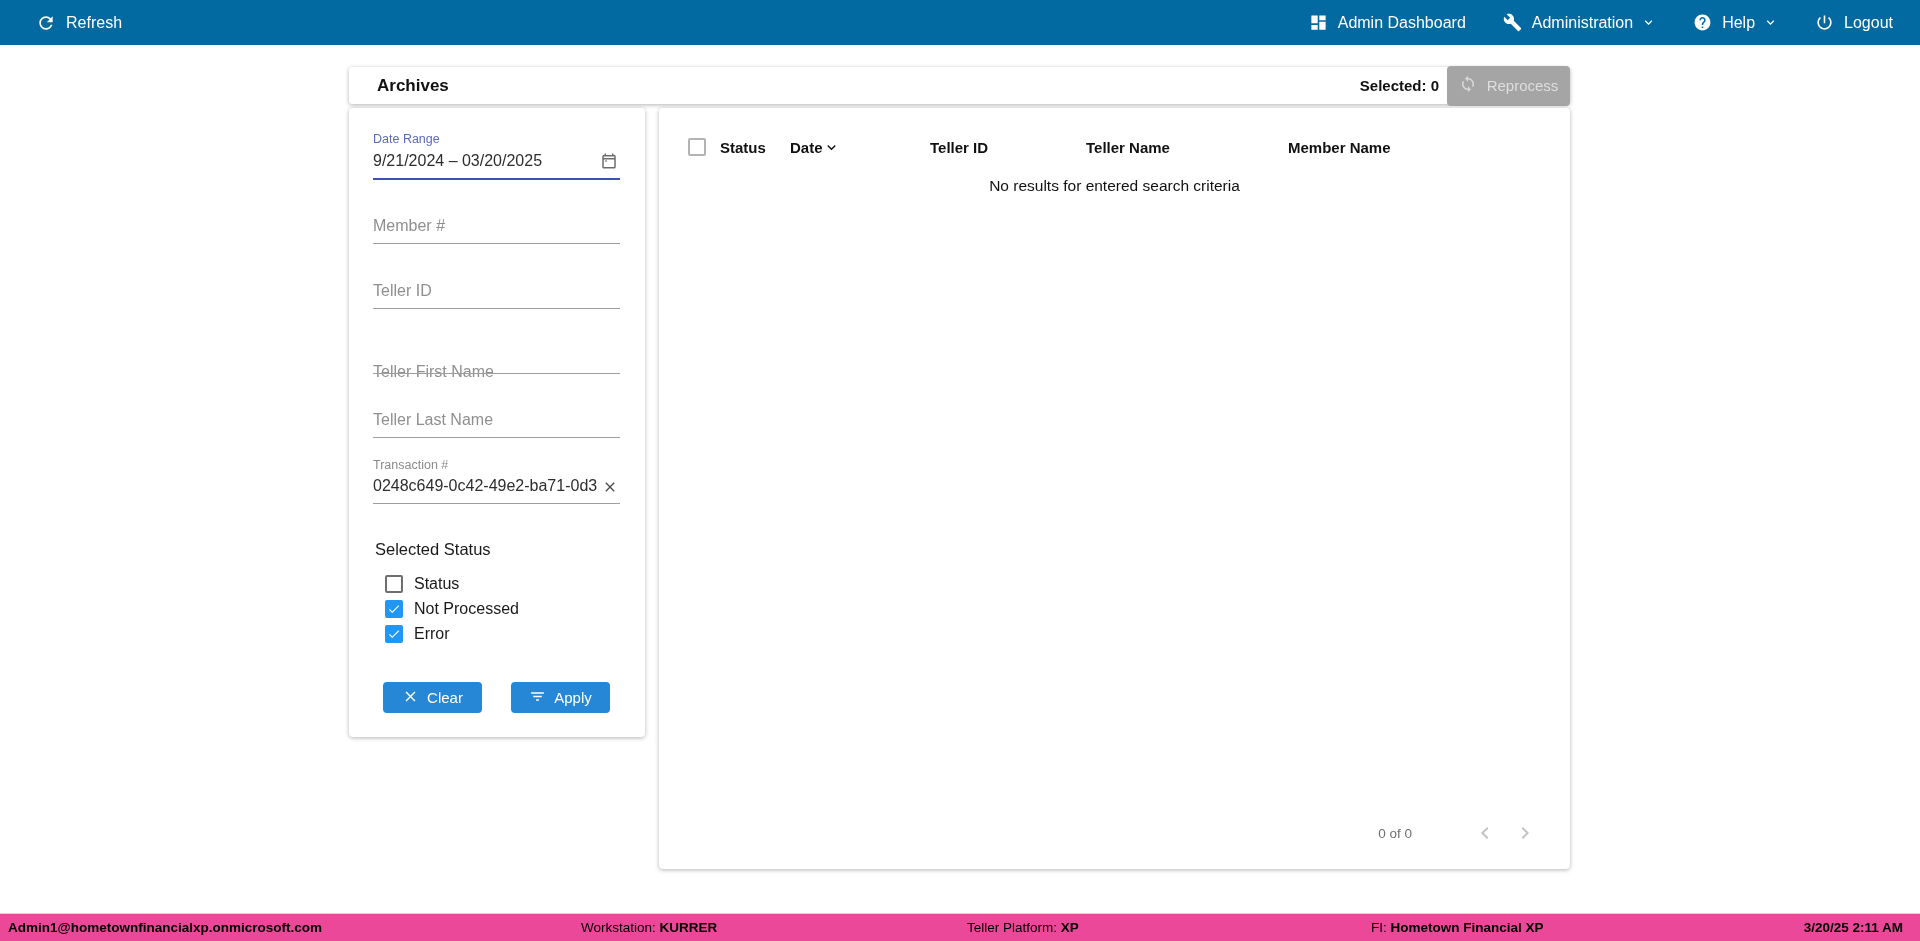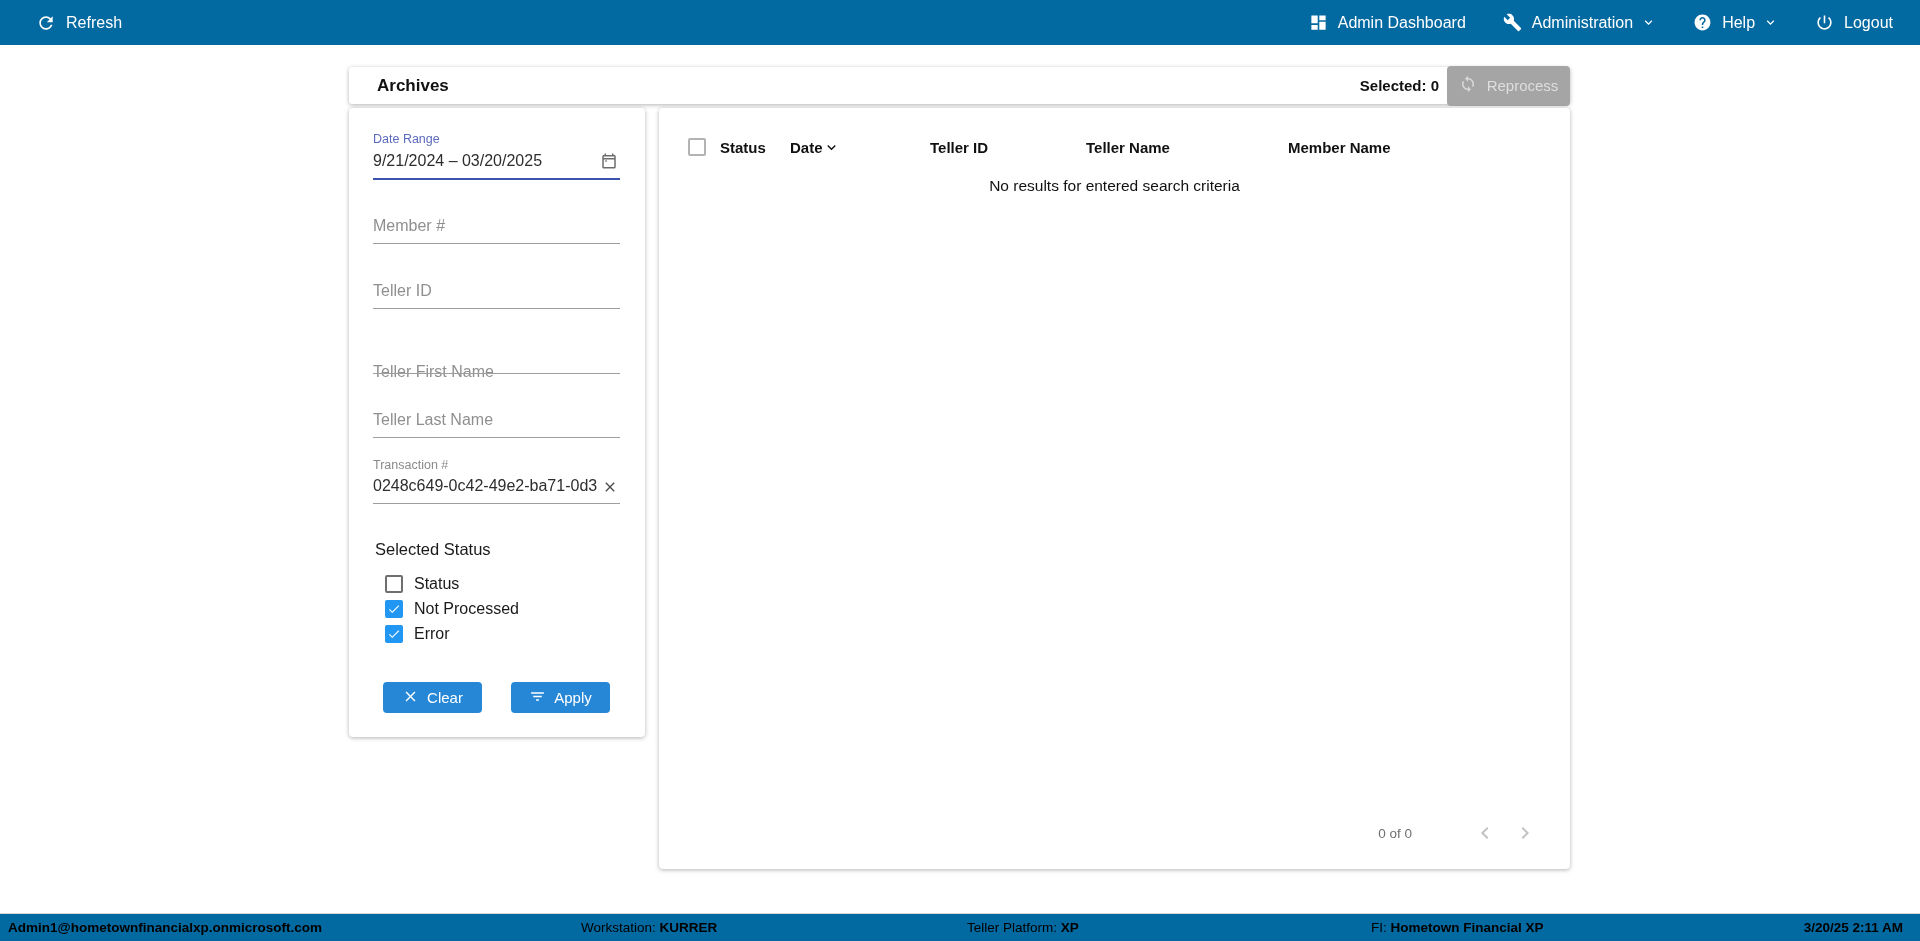--- a/index.html
+++ b/index.html
@@ -54,21 +54,21 @@
     border-radius:4px;box-shadow:0 1px 4px rgba(0,0,0,.3);}
   .th{position:absolute;top:31px;font-size:15px;font-weight:bold;color:#111;display:flex;align-items:center;}
   .th-check{position:absolute;left:29px;top:30px;width:18px;height:18px;border:2px solid #b3b3b3;
     border-radius:2px;background:#fff;cursor:pointer;}
   .empty-msg{position:absolute;left:0;top:69px;width:100%;text-align:center;font-size:15.5px;color:#111;}
   .pager{position:absolute;right:33px;top:713px;display:flex;align-items:center;}
   .pager-count{font-size:13.5px;color:#6f6f6f;margin-right:45px;}
   .pager-btn{border:none;background:transparent;padding:0;line-height:0;cursor:pointer;margin-left:16px;}
 
   
-  .statusbar{position:absolute;left:0;bottom:0;width:1920px;height:28px;background:#0369a1;
+  .statusbar{position:absolute;left:0;bottom:0;width:1920px;height:28px;background:#ec4899;
     border-top:1px solid #d6d6d6;font-size:13.5px;color:#000;}
   .sb-item{position:absolute;top:0;height:27px;line-height:27px;white-space:nowrap;}
   .sb-b{font-weight:bold;}
 </style>
 </head>
 <body>
 
 <div class="topbar">
   <div class="tb-left">
     <div class="tb-item">

